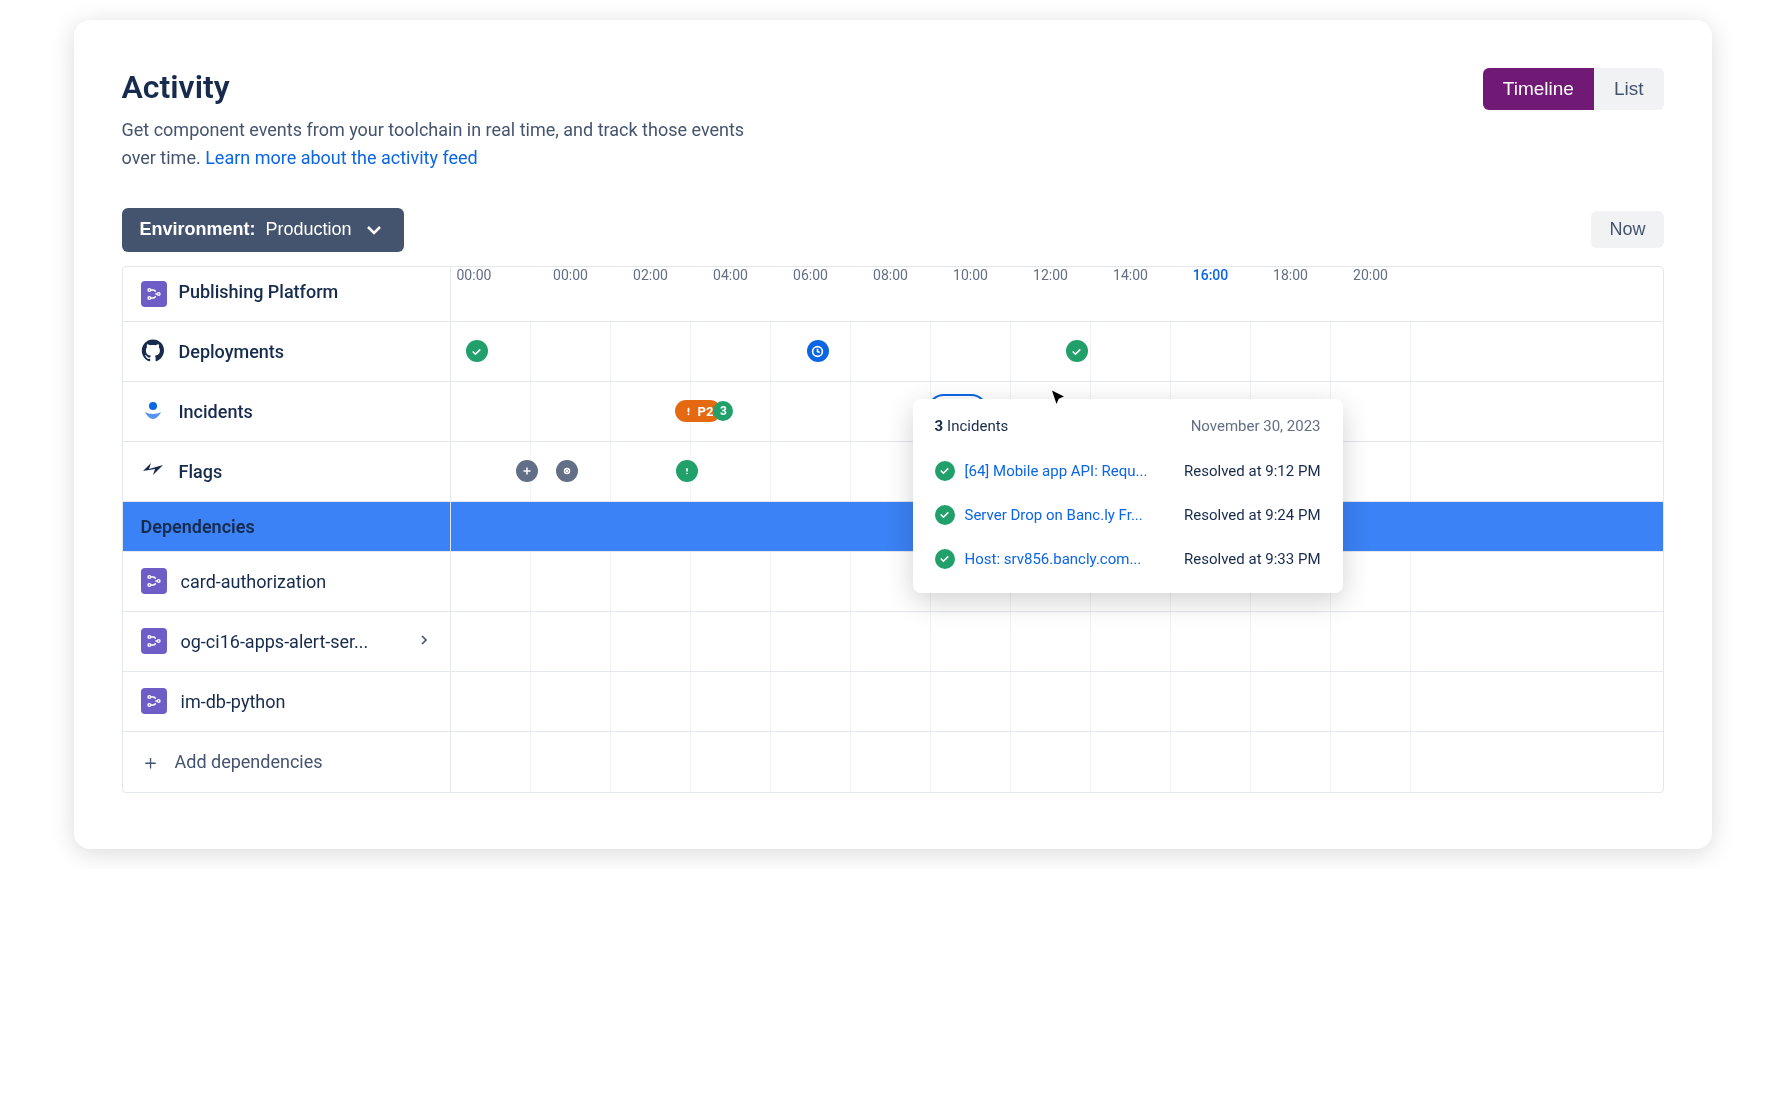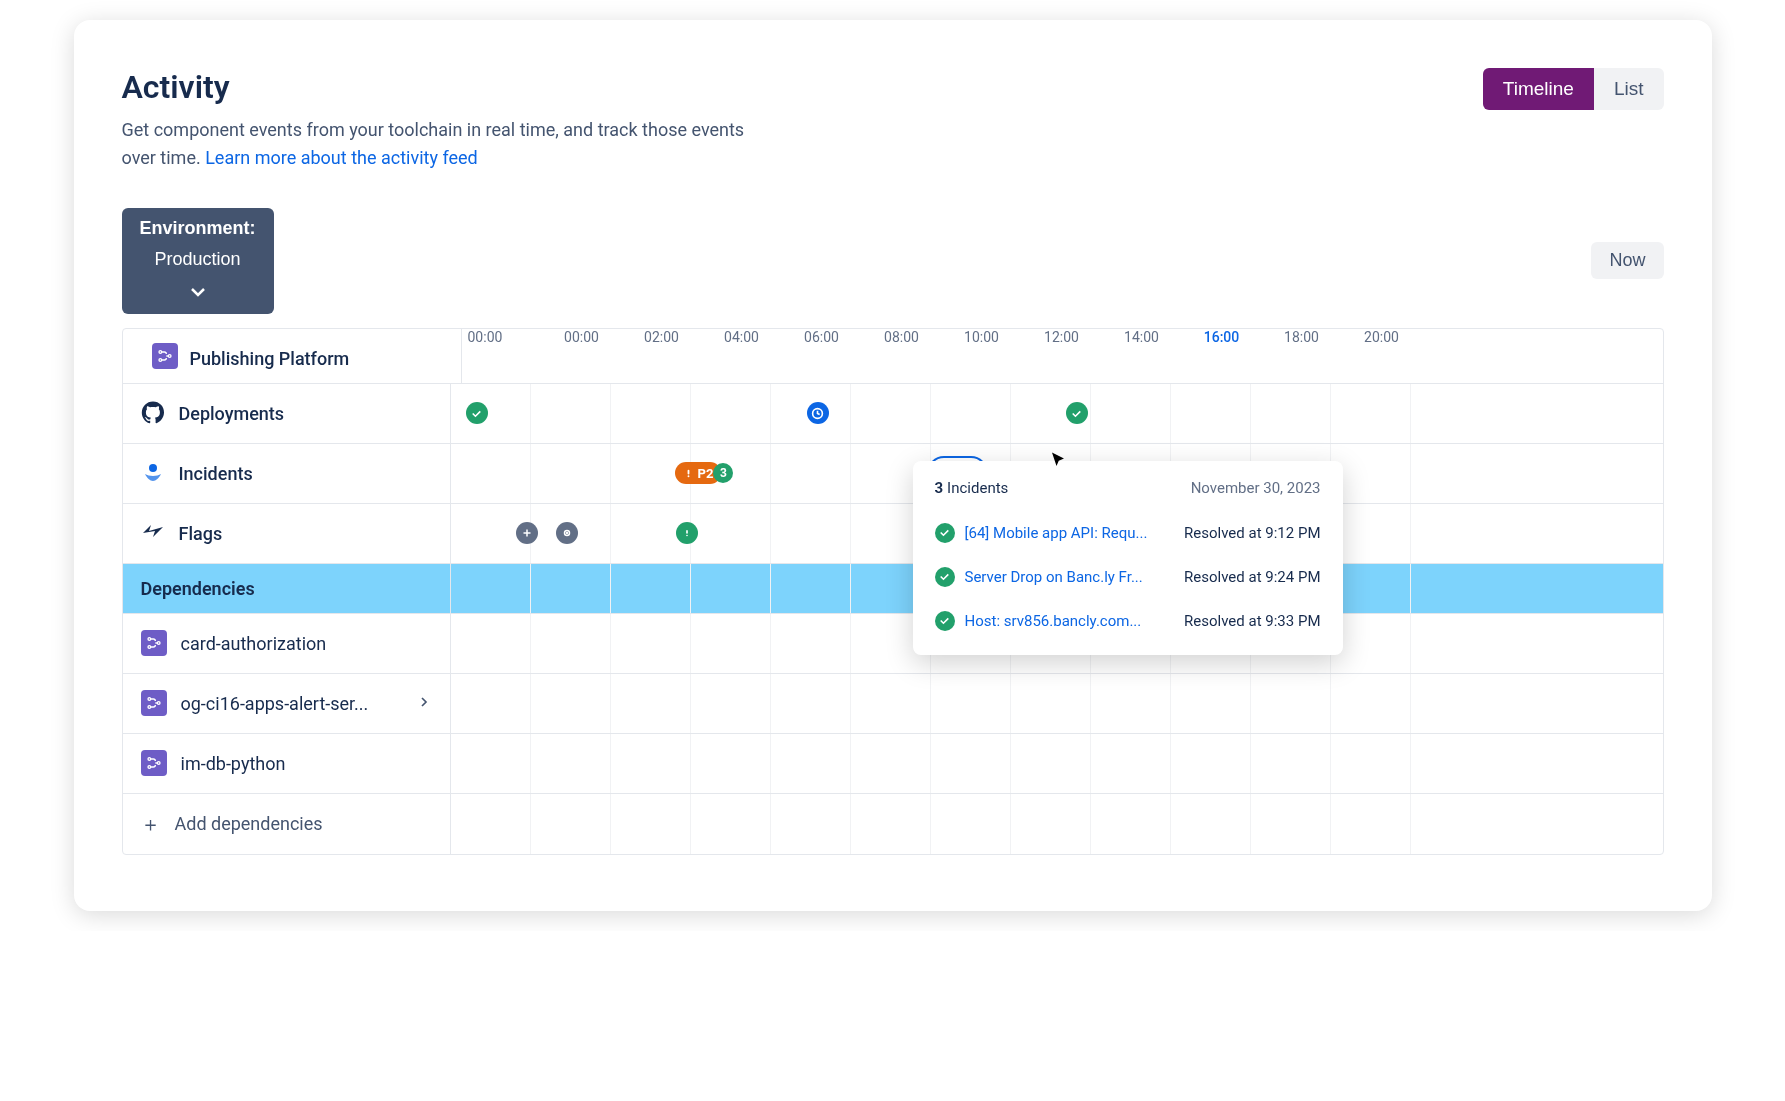--- a/index.html
+++ b/index.html
@@ -21,47 +21,47 @@
   .header-row { display:flex; justify-content:space-between; align-items:flex-start; }
   .title { font-size: 32px; font-weight: 600; color:#172B4D; margin-bottom:10px;}
   .subtitle { font-size:18px; color:#44546F; max-width:640px; line-height:1.55;}
   .subtitle a { color:#0C66E4; text-decoration:none; }
   .view-toggle { display:flex; border-radius:6px; overflow:hidden; }
   .view-toggle button { border:none; font-size:19px; font-weight:500; padding:10px 20px; cursor:pointer; }
   .vt-active { background:#701a75; color:#fff; }
   .vt-inactive { background:#F1F2F4; color:#44546F; }
 
   .toolbar-row { display:flex; justify-content:space-between; align-items:center; margin-top:36px; margin-bottom:14px;}
-  .env-btn { background:#44546F; color:#fff; border:none; border-radius:6px; padding:10px 18px; font-size:18px; cursor:pointer; display:flex; align-items:center; gap:10px;flex-direction:column;}
+  .env-btn { background:#44546F; color:#fff; border:none; border-radius:6px; padding:10px 18px; font-size:18px; cursor:pointer; display:flex; align-items:center; gap:10px;}
   .env-btn .lbl { font-weight:600; }
   .env-btn .val { font-weight:400; }
   .now-btn { background:#F1F2F4; color:#44546F; border:none; border-radius:6px; padding:8px 18px; font-size:18px; cursor:pointer;}
 
   .timeline-grid { border:1px solid #E4E7EC; border-radius:4px; overflow:hidden; position:relative;}
   .tg-head { display:flex; border-bottom:1px solid #E4E7EC; }
   .left-col { width:328px; flex:0 0 328px; border-right:1px solid #E4E7EC;}
   .right-area { flex:1; position:relative; overflow:hidden;}
   .day-bar { display:flex; height:28px; font-size:14px; font-weight:600; color:#44546F;}
   .day-bar div { flex:1; text-align:center; border-right:1px solid transparent;}
   .hour-bar { display:flex; height:24px; font-size:14px; color:#626F86; position:relative;}
   .hour-cell { width:80px; flex:0 0 80px; text-align:center; }
   .hour-cell.current { color:#0C66E4; font-weight:500;}
   .hour-cell:first-child { text-align:left; padding-left:6px;}
 
-  .tg-head .left-col { display:flex; align-items:flex-end; gap:12px; padding:14px 18px; font-size:18px; font-weight:500; color:#172B4D;margin-left:11px;}
+  .tg-head .left-col { display:flex; align-items:flex-start; gap:12px; padding:14px 18px; font-size:18px; font-weight:500; color:#172B4D;}
   .ic-square { width:26px; height:26px; border-radius:4px; background:#6E5DC6; display:flex; align-items:center; justify-content:center; color:#fff; }
 
   .row { display:flex; border-bottom:1px solid #E4E7EC; min-height:60px;}
   .row .left-col { display:flex; align-items:center; gap:14px; padding:0 18px; font-size:18px; color:#172B4D; font-weight:500;}
   .row .right-area { position:relative; }
   .grid-cols { position:absolute; inset:0; display:flex; pointer-events:none;}
   .grid-cols div { width:80px; flex:0 0 80px; border-right:1px solid #F1F2F4;}
   .grid-cols div:first-child { border-left:none;}
 
-  .section-row { display:flex; border-bottom:1px solid #E4E7EC; background:#7dd3fc;}
+  .section-row { display:flex; border-bottom:1px solid #E4E7EC; background:#3b82f6;align-items:flex-end;}
   .section-row .left-col { font-weight:600; font-size:18px; padding:14px 18px;}
 
   .dep-row .left-col, .add-row .left-col { font-weight:400; font-size:18px;}
   .add-row .left-col { color:#44546F;}
   .plus-icon { width:20px; text-align:center; color:#44546F; font-size:20px; line-height:1; }
 
   
   .ic { width:24px; height:24px; display:inline-flex; align-items:center; justify-content:center; }
   .ic svg { width:24px; height:24px; }
 

